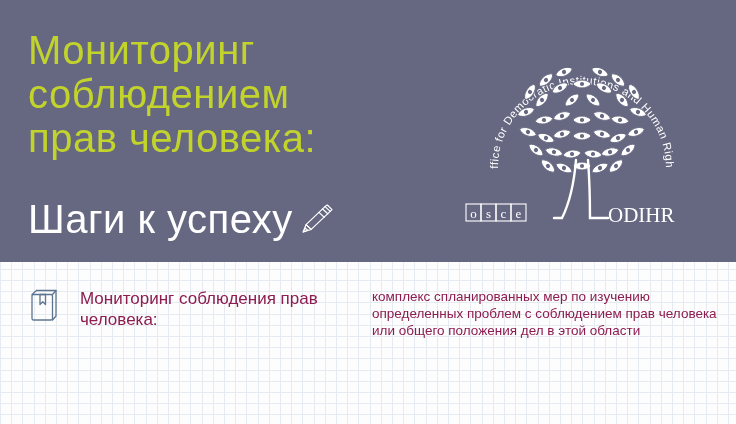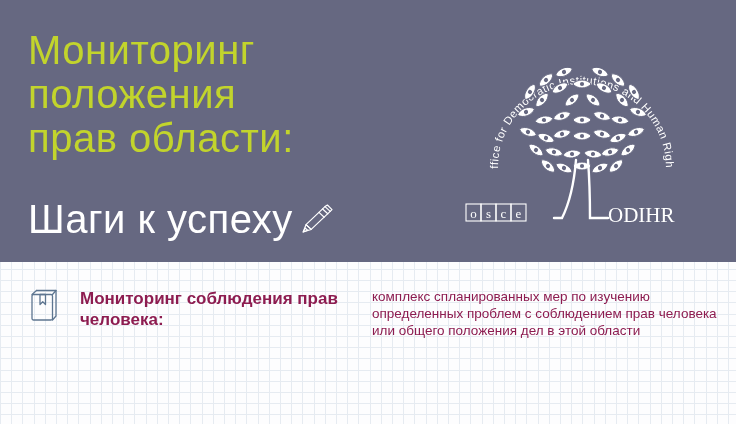--- a/index.html
+++ b/index.html
@@ -100,21 +100,21 @@
   }
 
   #term {
     position: absolute;
     left: 80px;
     top: 26px;
     width: 280px;
     color: #8d1c50;
     font-size: 17px;
     line-height: 21px;
-    font-weight: bold;
+    font-weight: normal;
   }
 
   #definition {
     position: absolute;
     left: 372px;
     top: 26px;
     width: 350px;
     color: #8d1c50;
     font-size: 13.5px;
     line-height: 17px;
@@ -123,22 +123,22 @@
 </style>
 </head>
 <body>
 
 <div id="slide">
 
   <div id="header">
 
     <div id="title-block">
       <span class="title-line">Мониторинг</span>
-      <span class="title-line">положения</span>
-      <span class="title-line">прав области:</span>
+      <span class="title-line">соблюдением</span>
+      <span class="title-line">прав человека:</span>
     </div>
 
     <div id="subtitle-row">
       <span id="subtitle">Шаги к успеху</span>
       <span id="pencil-icon">
         <svg width="34" height="30" viewBox="0 0 34 30" fill="none" stroke="#ffffff" stroke-width="1.2" stroke-linejoin="round" stroke-linecap="round">
 
           <path d="M26.0 2.6 L31.2 7.4 L12.2 25.4 L7.0 20.6 Z"></path>
 
           <path d="M26.0 2.6 L28.4 1.0 L33.0 5.6 L31.2 7.4"></path>

